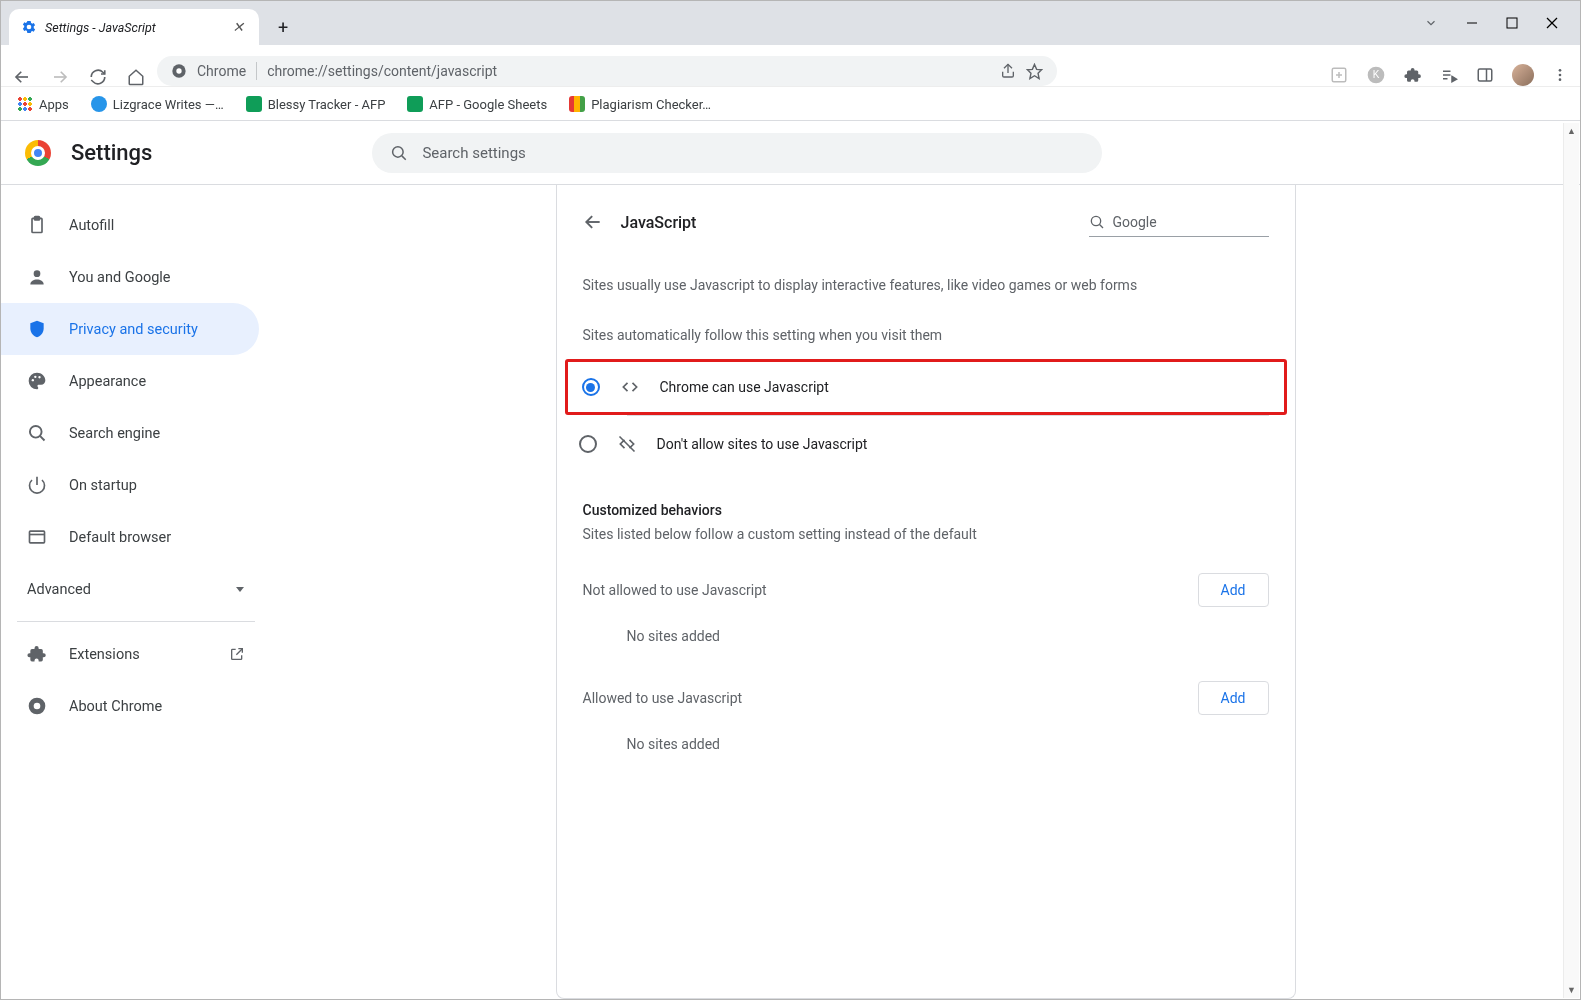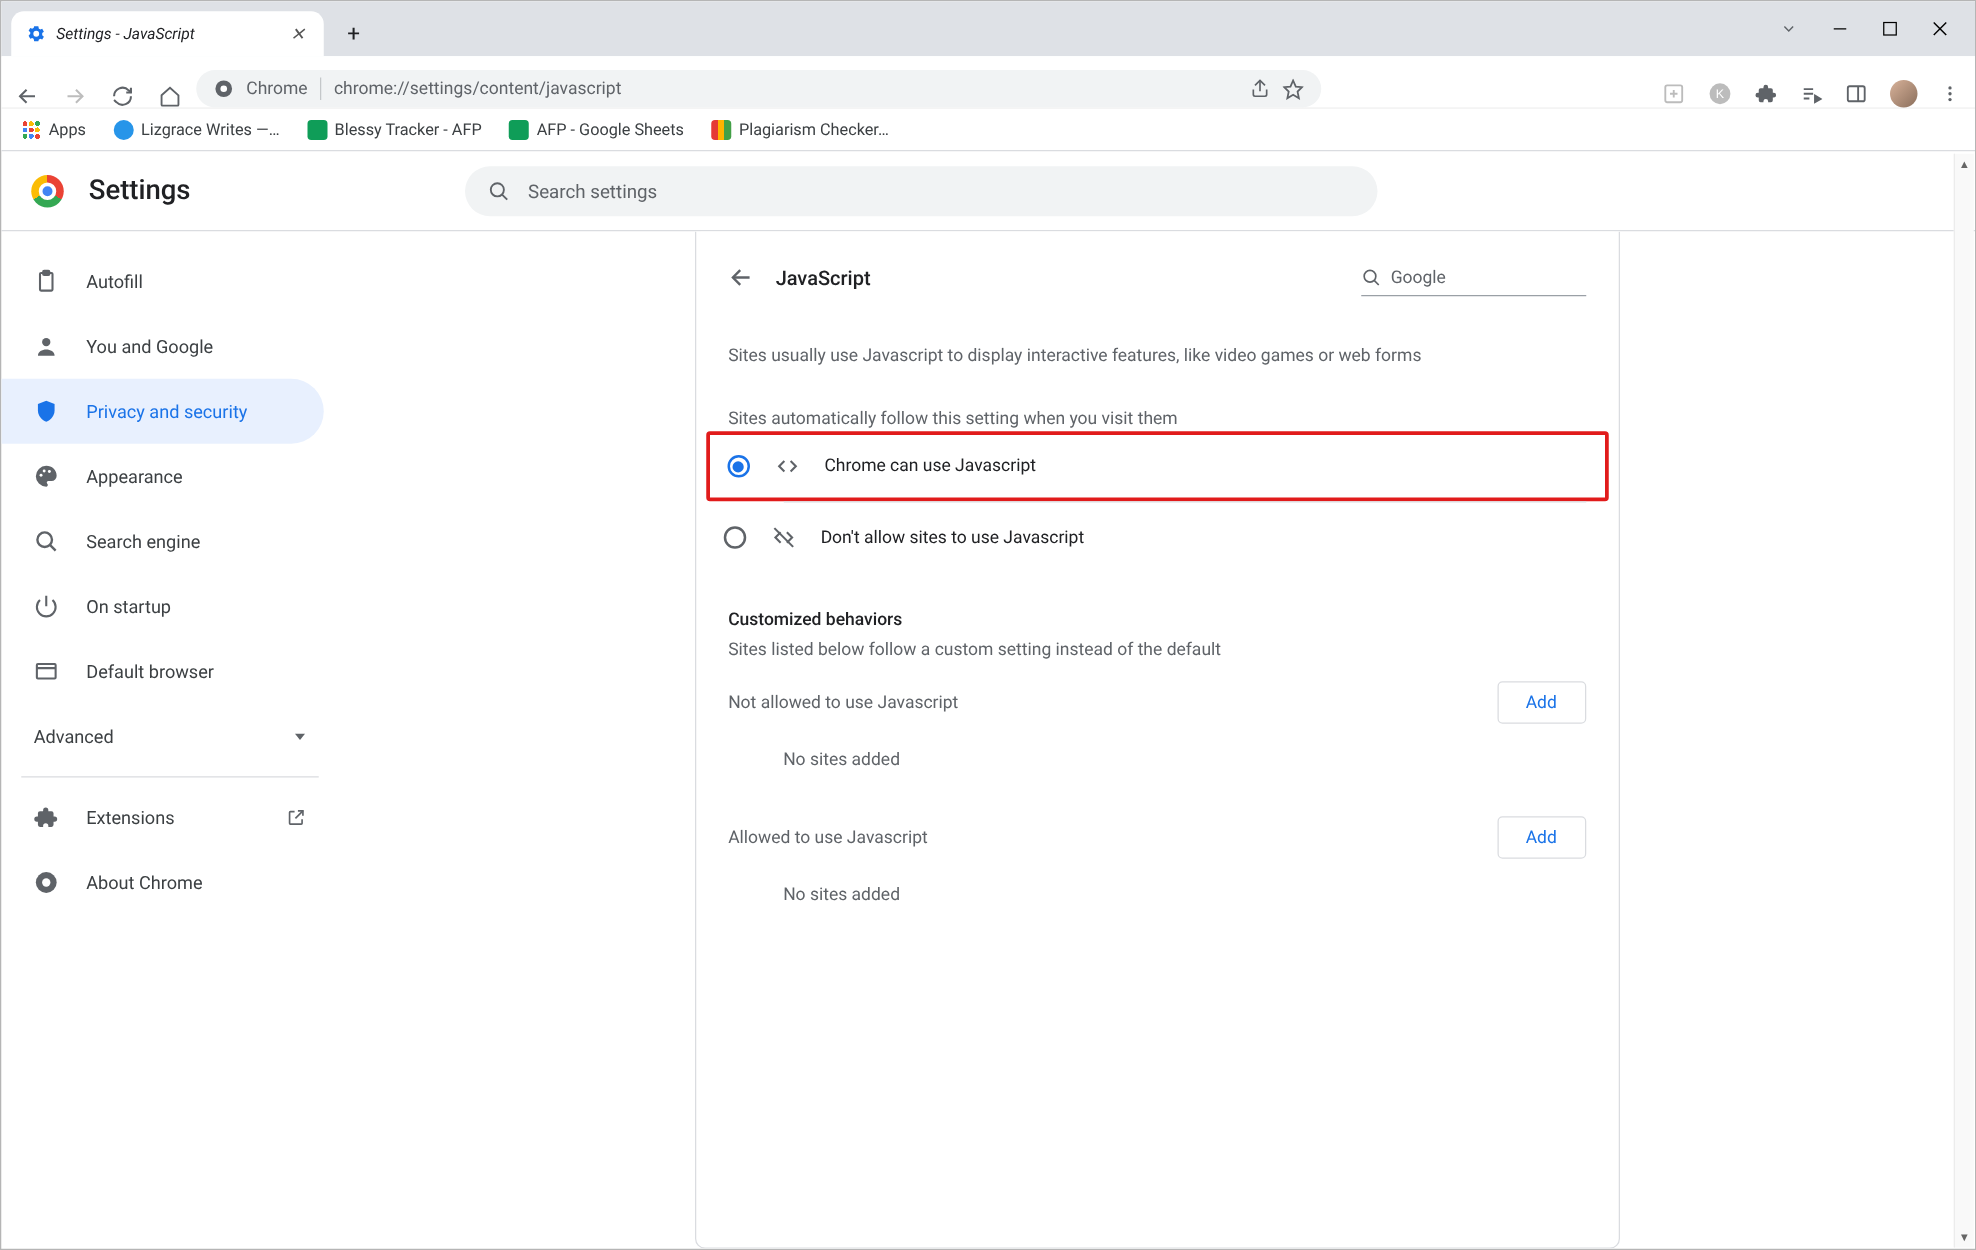--- a/index.html
+++ b/index.html
@@ -57,21 +57,21 @@
   .side-item .ext-icon{margin-left:auto;color:#5f6368;}
   
   .main{flex:1;overflow:auto;display:flex;justify-content:center;}
   .card{width:740px;background:var(--white);border:1px solid var(--border);border-top:none;border-radius:0 0 8px 8px;padding:22px 0 40px;}
   .card-header{display:flex;align-items:center;padding:0 26px;gap:18px;}
   .card-header h2{font-size:16px;font-weight:500;color:var(--text);margin:0;}
   .subsearch{margin-left:auto;width:180px;border-bottom:1px solid #9aa0a6;display:flex;align-items:center;gap:8px;height:30px;color:#5f6368;font-size:14px;}
   
   .desc{color:#5f6368;font-size:14px;padding:40px 26px 26px;}
   .section-title{font-size:14px;color:var(--text);font-weight:500;padding:0 26px;}
-  .section-sub{font-size:14px;color:#5f6368;padding:8px 26px 2px;}
+  .section-sub{font-size:14px;color:#5f6368;padding:8px 26px 16px;}
   
   .option{display:flex;align-items:center;height:56px;padding:0 14px;margin:0 8px;gap:20px;font-size:14px;color:var(--text);}
   .option.highlight{border:3px solid #e11b1b;border-radius:3px;}
   .radio{width:18px;height:18px;border-radius:50%;border:2px solid #5f6368;display:inline-flex;align-items:center;justify-content:center;flex-shrink:0;}
   .radio.on{border-color:var(--blue);}
   .radio.on::after{content:"";width:9px;height:9px;border-radius:50%;background:var(--blue);}
   .opt-ico{width:20px;color:#5f6368;display:inline-flex;}
   .opt-sep{height:1px;background:var(--border);margin:0 26px 0 70px;}
   
   .row{display:flex;align-items:center;justify-content:space-between;padding:0 26px;height:64px;}

